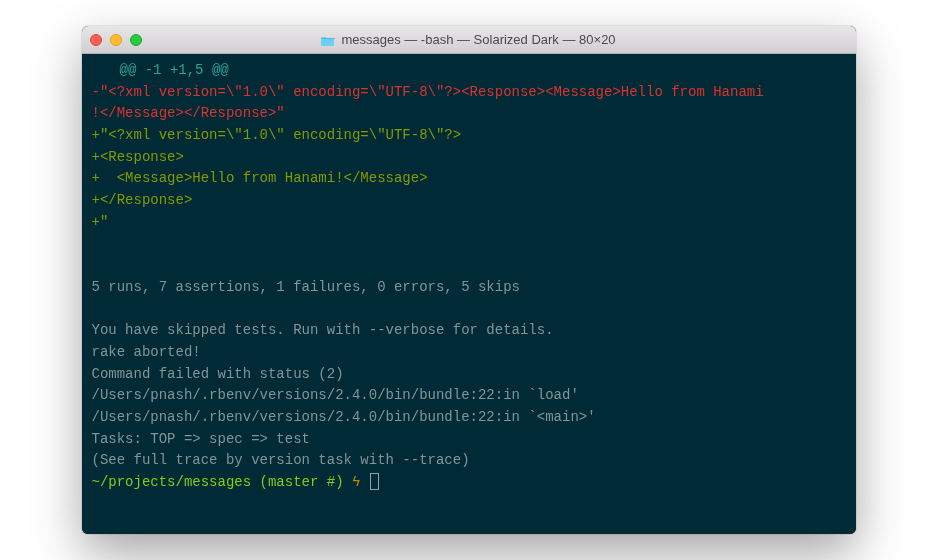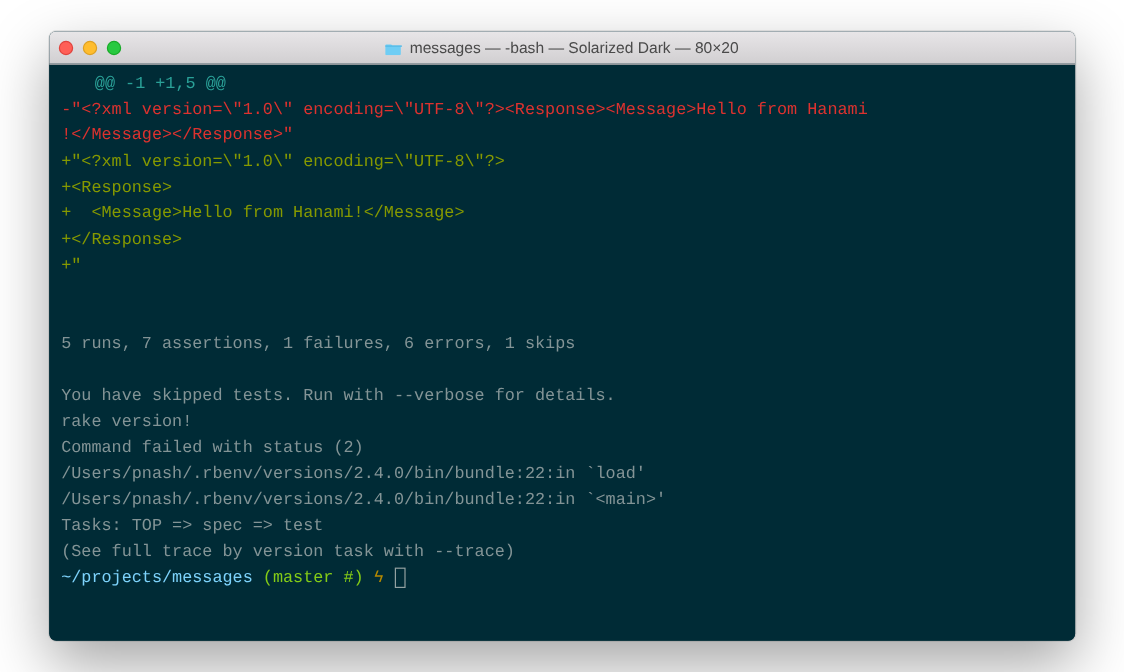--- a/index.html
+++ b/index.html
@@ -6,21 +6,21 @@
     body {
       background: #ffffff;
       font-family: -apple-system, BlinkMacSystemFont, "Segoe UI", sans-serif;
       display: flex;
       align-items: center;
       justify-content: center;
       min-height: 560px;
       padding: 20px;
     }
     .window {
-      width: 855px;
+      width: 774px;
       border-radius: 6px;
       overflow: hidden;
       box-shadow: 0 20px 50px rgba(0,0,0,0.35), 0 0 0 1px rgba(0,0,0,0.08);
       background: #002b36;
     }
     .titlebar {
       height: 28px;
       background: linear-gradient(to bottom, #e8e6e8, #d1cfd1);
       display: flex;
       align-items: center;
@@ -63,21 +63,21 @@
       font-size: 14px;
       line-height: 1.55;
       color: #839496;
       white-space: pre;
       min-height: 480px;
       overflow: hidden;
     }
     .hunk { color: #2aa198; padding-left: 28px; }
     .del { color: #dc322f; }
     .add { color: #859900; }
-    .path { color: #7dd3fc; }
+    .path { color: #84cc16; }
     .branch { color: #84cc16; }
     .bolt { color: #b58900; }
     .cursor {
       display: inline-block;
       width: 9px; height: 17px;
       border: 1px solid #93a1a1;
       vertical-align: text-bottom;
       margin-left: 1px;
     }
     .blank { height: 1.55em; }
@@ -104,22 +104,22 @@
   </div>
 
   <div class="terminal"><span class="hunk">@@ -1 +1,5 @@</span>
 <span class="del">-"&lt;?xml version=\"1.0\" encoding=\"UTF-8\"?&gt;&lt;Response&gt;&lt;Message&gt;Hello from Hanami</span>
 <span class="del">!&lt;/Message&gt;&lt;/Response&gt;"</span>
 <span class="add">+"&lt;?xml version=\"1.0\" encoding=\"UTF-8\"?&gt;</span>
 <span class="add">+&lt;Response&gt;</span>
 <span class="add">+  &lt;Message&gt;Hello from Hanami!&lt;/Message&gt;</span>
 <span class="add">+&lt;/Response&gt;</span>
 <span class="add">+"</span>
-<div class="blank"></div><div class="blank"></div><span>5 runs, 7 assertions, 1 failures, 6 errors, 1 skips</span>
+<div class="blank"></div><div class="blank"></div><span>5 runs, 7 assertions, 1 failures, 0 errors, 5 skips</span>
 <div class="blank"></div><span>You have skipped tests. Run with --verbose for details.</span>
-<span>rake version!</span>
+<span>rake aborted!</span>
 <span>Command failed with status (2)</span>
 <span>/Users/pnash/.rbenv/versions/2.4.0/bin/bundle:22:in `load'</span>
 <span>/Users/pnash/.rbenv/versions/2.4.0/bin/bundle:22:in `&lt;main&gt;'</span>
 <span>Tasks: TOP =&gt; spec =&gt; test</span>
 <span>(See full trace by version task with --trace)</span>
 <span class="path">~/projects/messages</span><span class="branch"> (master #)</span><span class="bolt"> ϟ </span><span class="cursor"></span></div>
 </div>
 
 </body></html>

